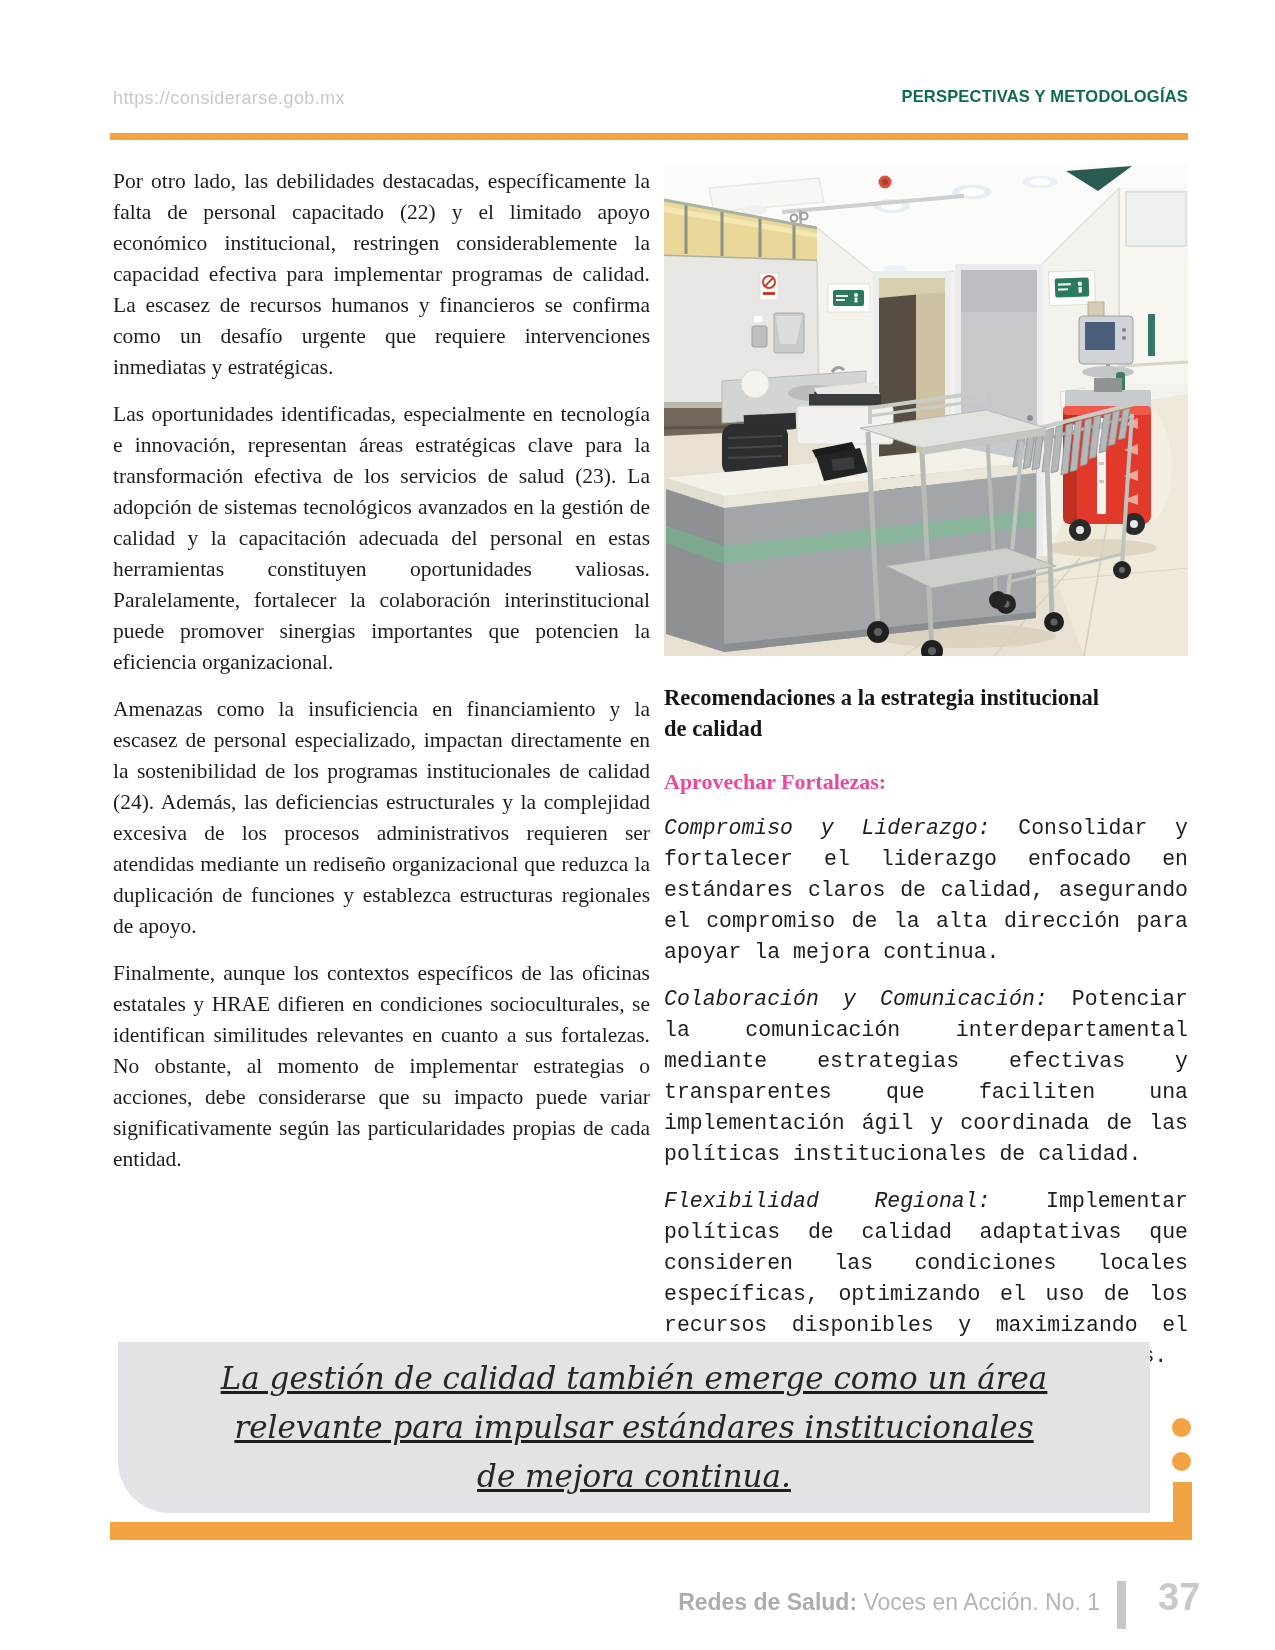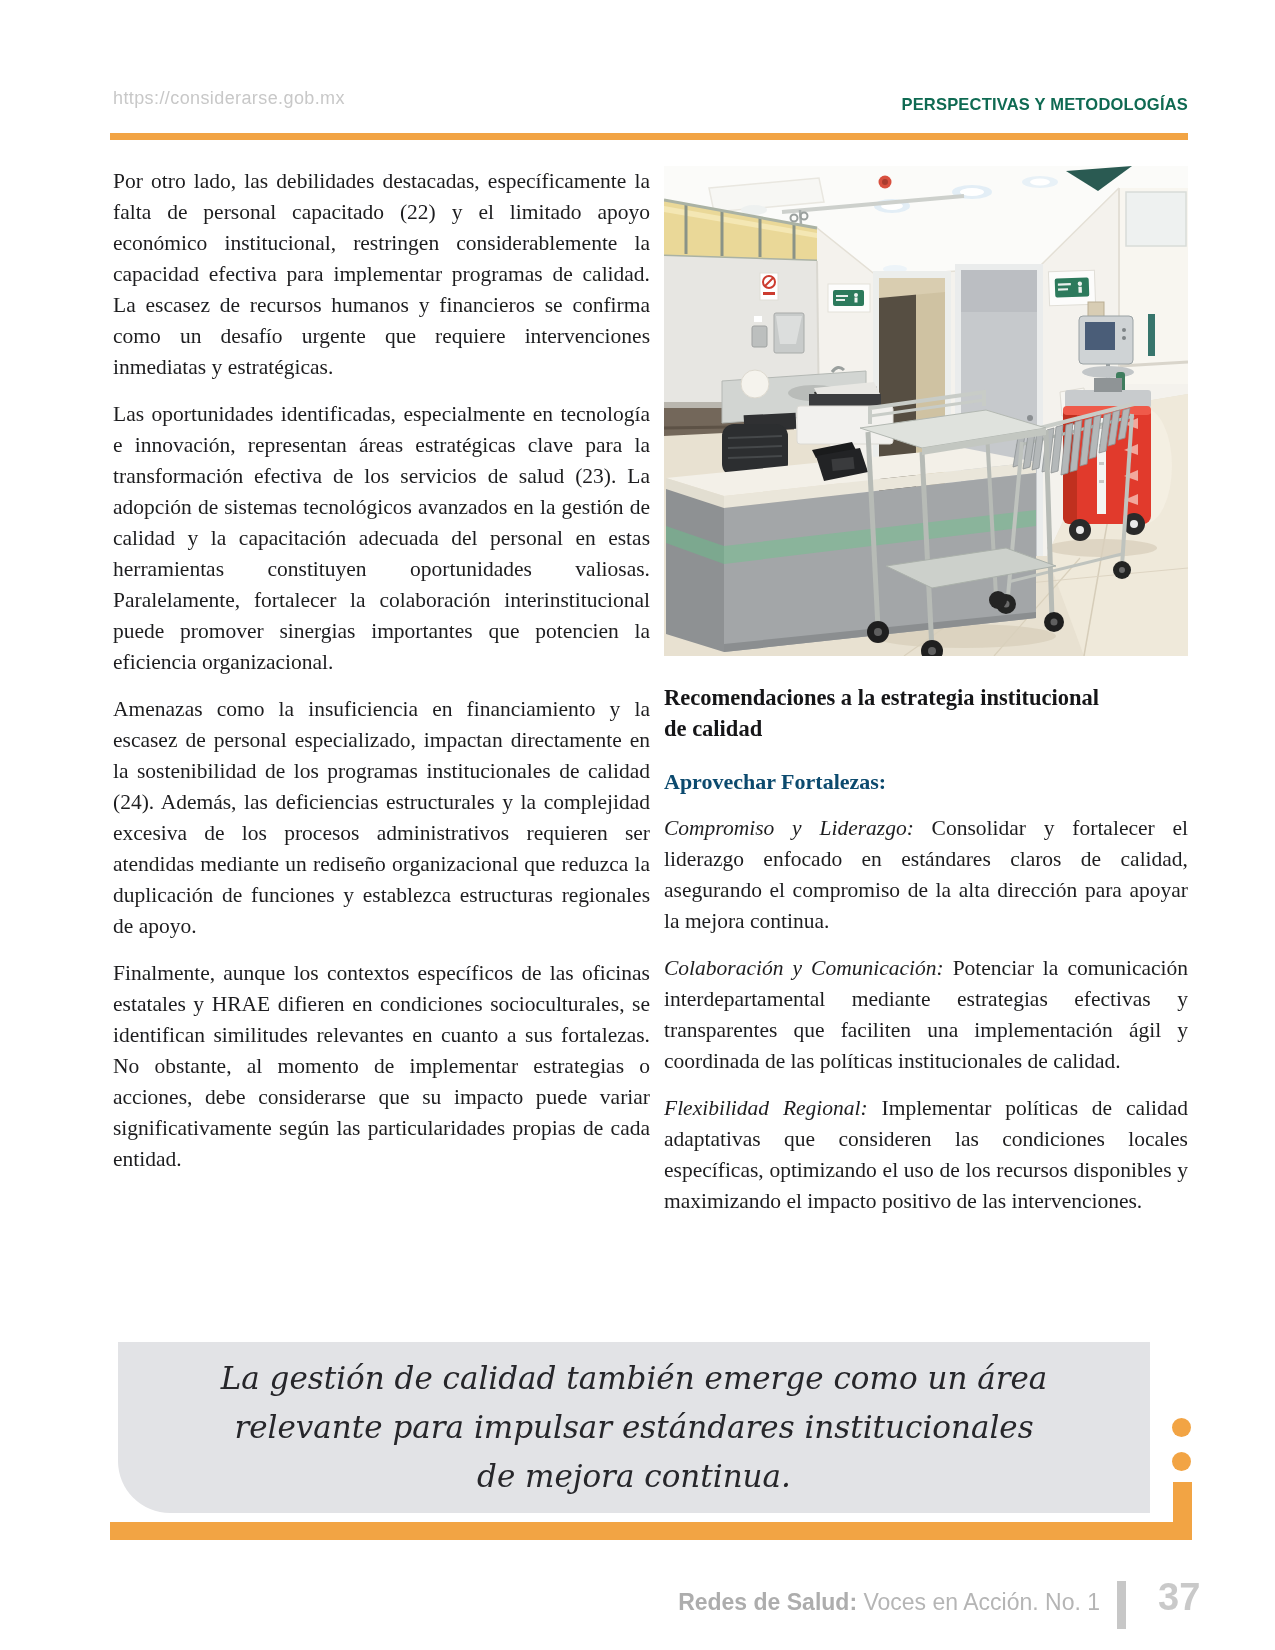--- a/index.html
+++ b/index.html
@@ -7,50 +7,50 @@
     position:relative;width:1275px;height:1650px;background:#ffffff;
     font-family:"Liberation Serif",serif;color:#1d1d1f;overflow:hidden;
   }
   
   .header-url{
     position:absolute;left:113px;top:88px;
     font-family:"Liberation Sans",sans-serif;font-size:18px;
     color:#c8c8c8;letter-spacing:.4px;text-decoration:none;
   }
   .header-section{
-    position:absolute;right:87px;top:95px;
+    position:absolute;right:87px;top:87px;
     font-family:"Liberation Sans",sans-serif;font-weight:bold;font-size:16.5px;
     color:var(--header_green,#0f6a52);letter-spacing:.2px;
   }
   .header-rule{
     position:absolute;left:110px;top:133px;width:1078px;height:7px;
     background:var(--accent_orange,#F2A444);
   }
   
   .columns{position:absolute;left:113px;top:166px;width:1075px;display:flex;gap:14px;}
   .col-left{width:537px;}
   .col-right{width:524px;}
   p.body{
     font-size:21.5px;line-height:31px;text-align:justify;margin:0 0 16px 0;
     hyphens:auto;-webkit-hyphens:auto;
   }
   .col-left p.body:last-child{margin-bottom:0;}
-  .col-right p.body{margin:16px 0 0 0;}
+  .col-right p.body{margin:16px 0 0 0;font-family:Liberation Mono, monospace;}
   em.lead{font-style:italic;}
   .photo{width:524px;height:490px;display:block;}
   h3.rec-heading{
     font-size:22.5px;line-height:31px;margin:26px 0 0 0;width:460px;
     font-weight:bold;color:#151517;
   }
-  h4.sub{font-size:22px;line-height:31px;margin:22px 0 0 0;font-weight:bold;color:#0c4a6e;}
+  h4.sub{font-size:22px;line-height:31px;margin:22px 0 0 0;font-weight:bold;color:#ec4899;}
   
   .quote-box{
     position:absolute;left:118px;top:1342px;width:1032px;height:171px;
     background:var(--quote_bg,#E2E3E6);border-bottom-left-radius:52px;
-    display:flex;flex-direction:column;justify-content:center;align-items:center;
+    display:flex;flex-direction:column;justify-content:center;align-items:center;text-decoration:underline;
   }
   .quote-line{
     font-family:"DejaVu Serif",serif;font-style:italic;
     font-size:31px;line-height:49px;color:#26262a;white-space:nowrap;
   }
   
   .deco-dot{position:absolute;width:19px;height:19px;border-radius:50%;
     background:var(--accent_orange,#F2A444);}
   .deco-dot-1{left:1172px;top:1418px;}
   .deco-dot-2{left:1172px;top:1452px;}

